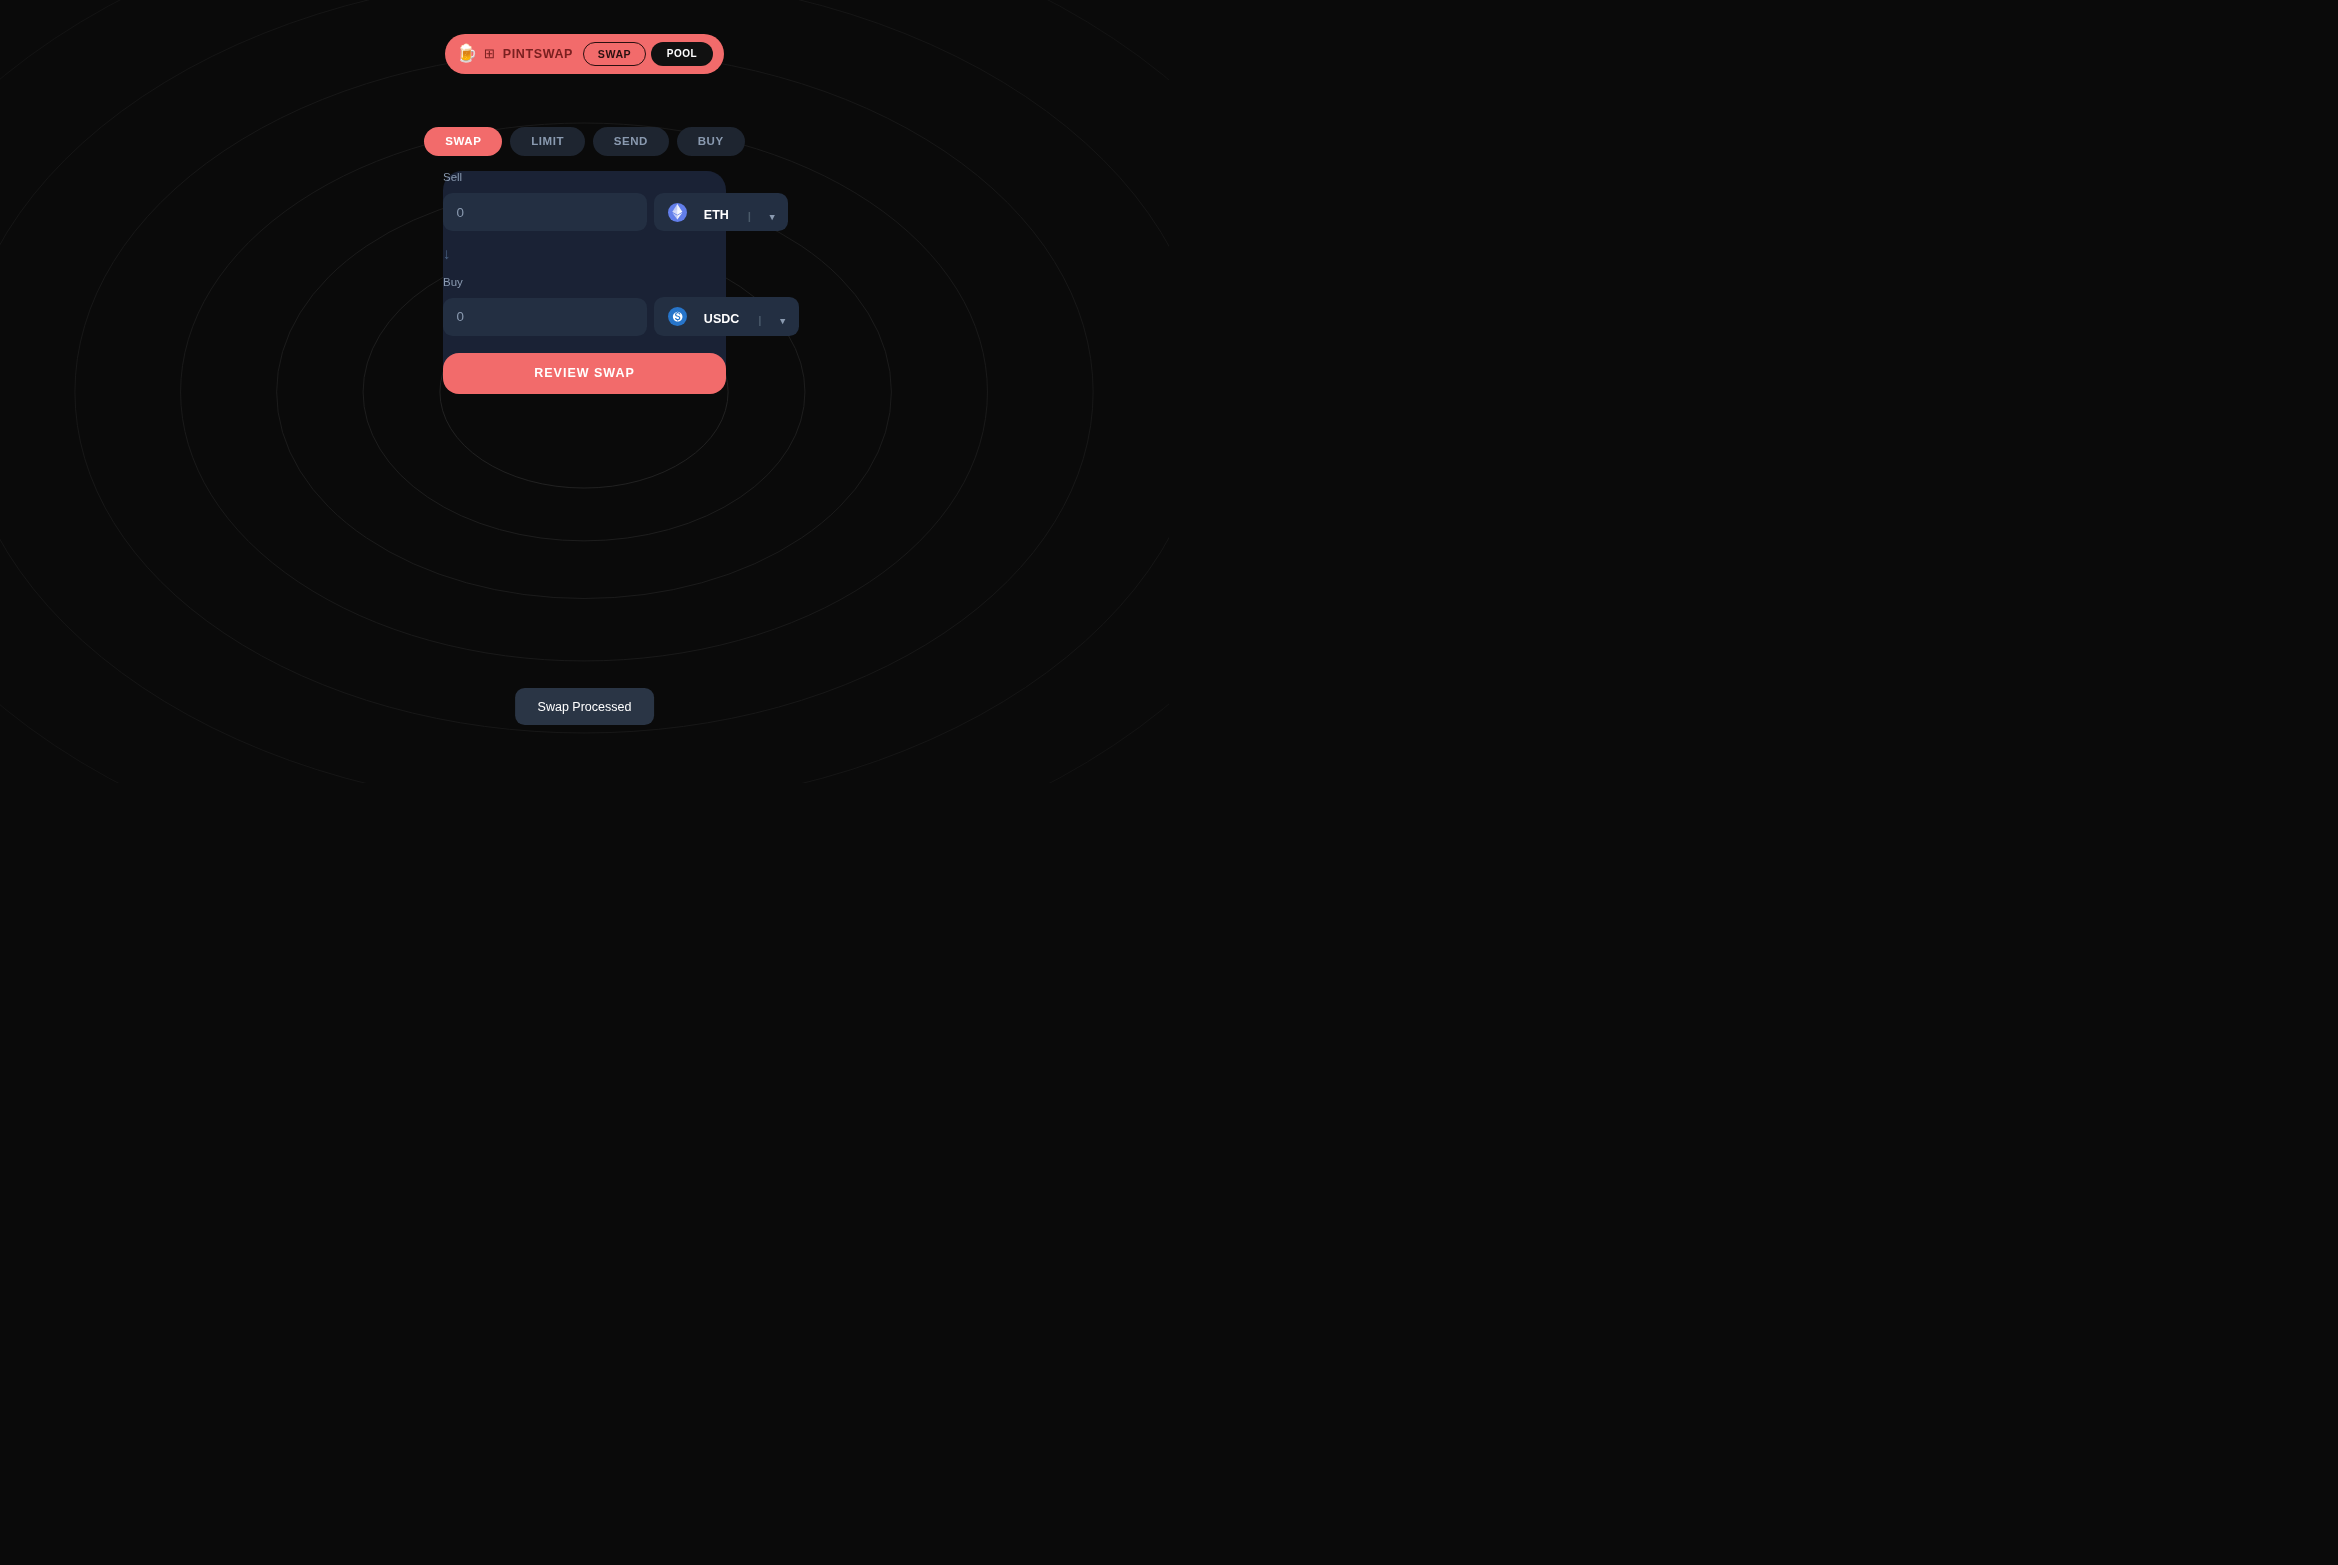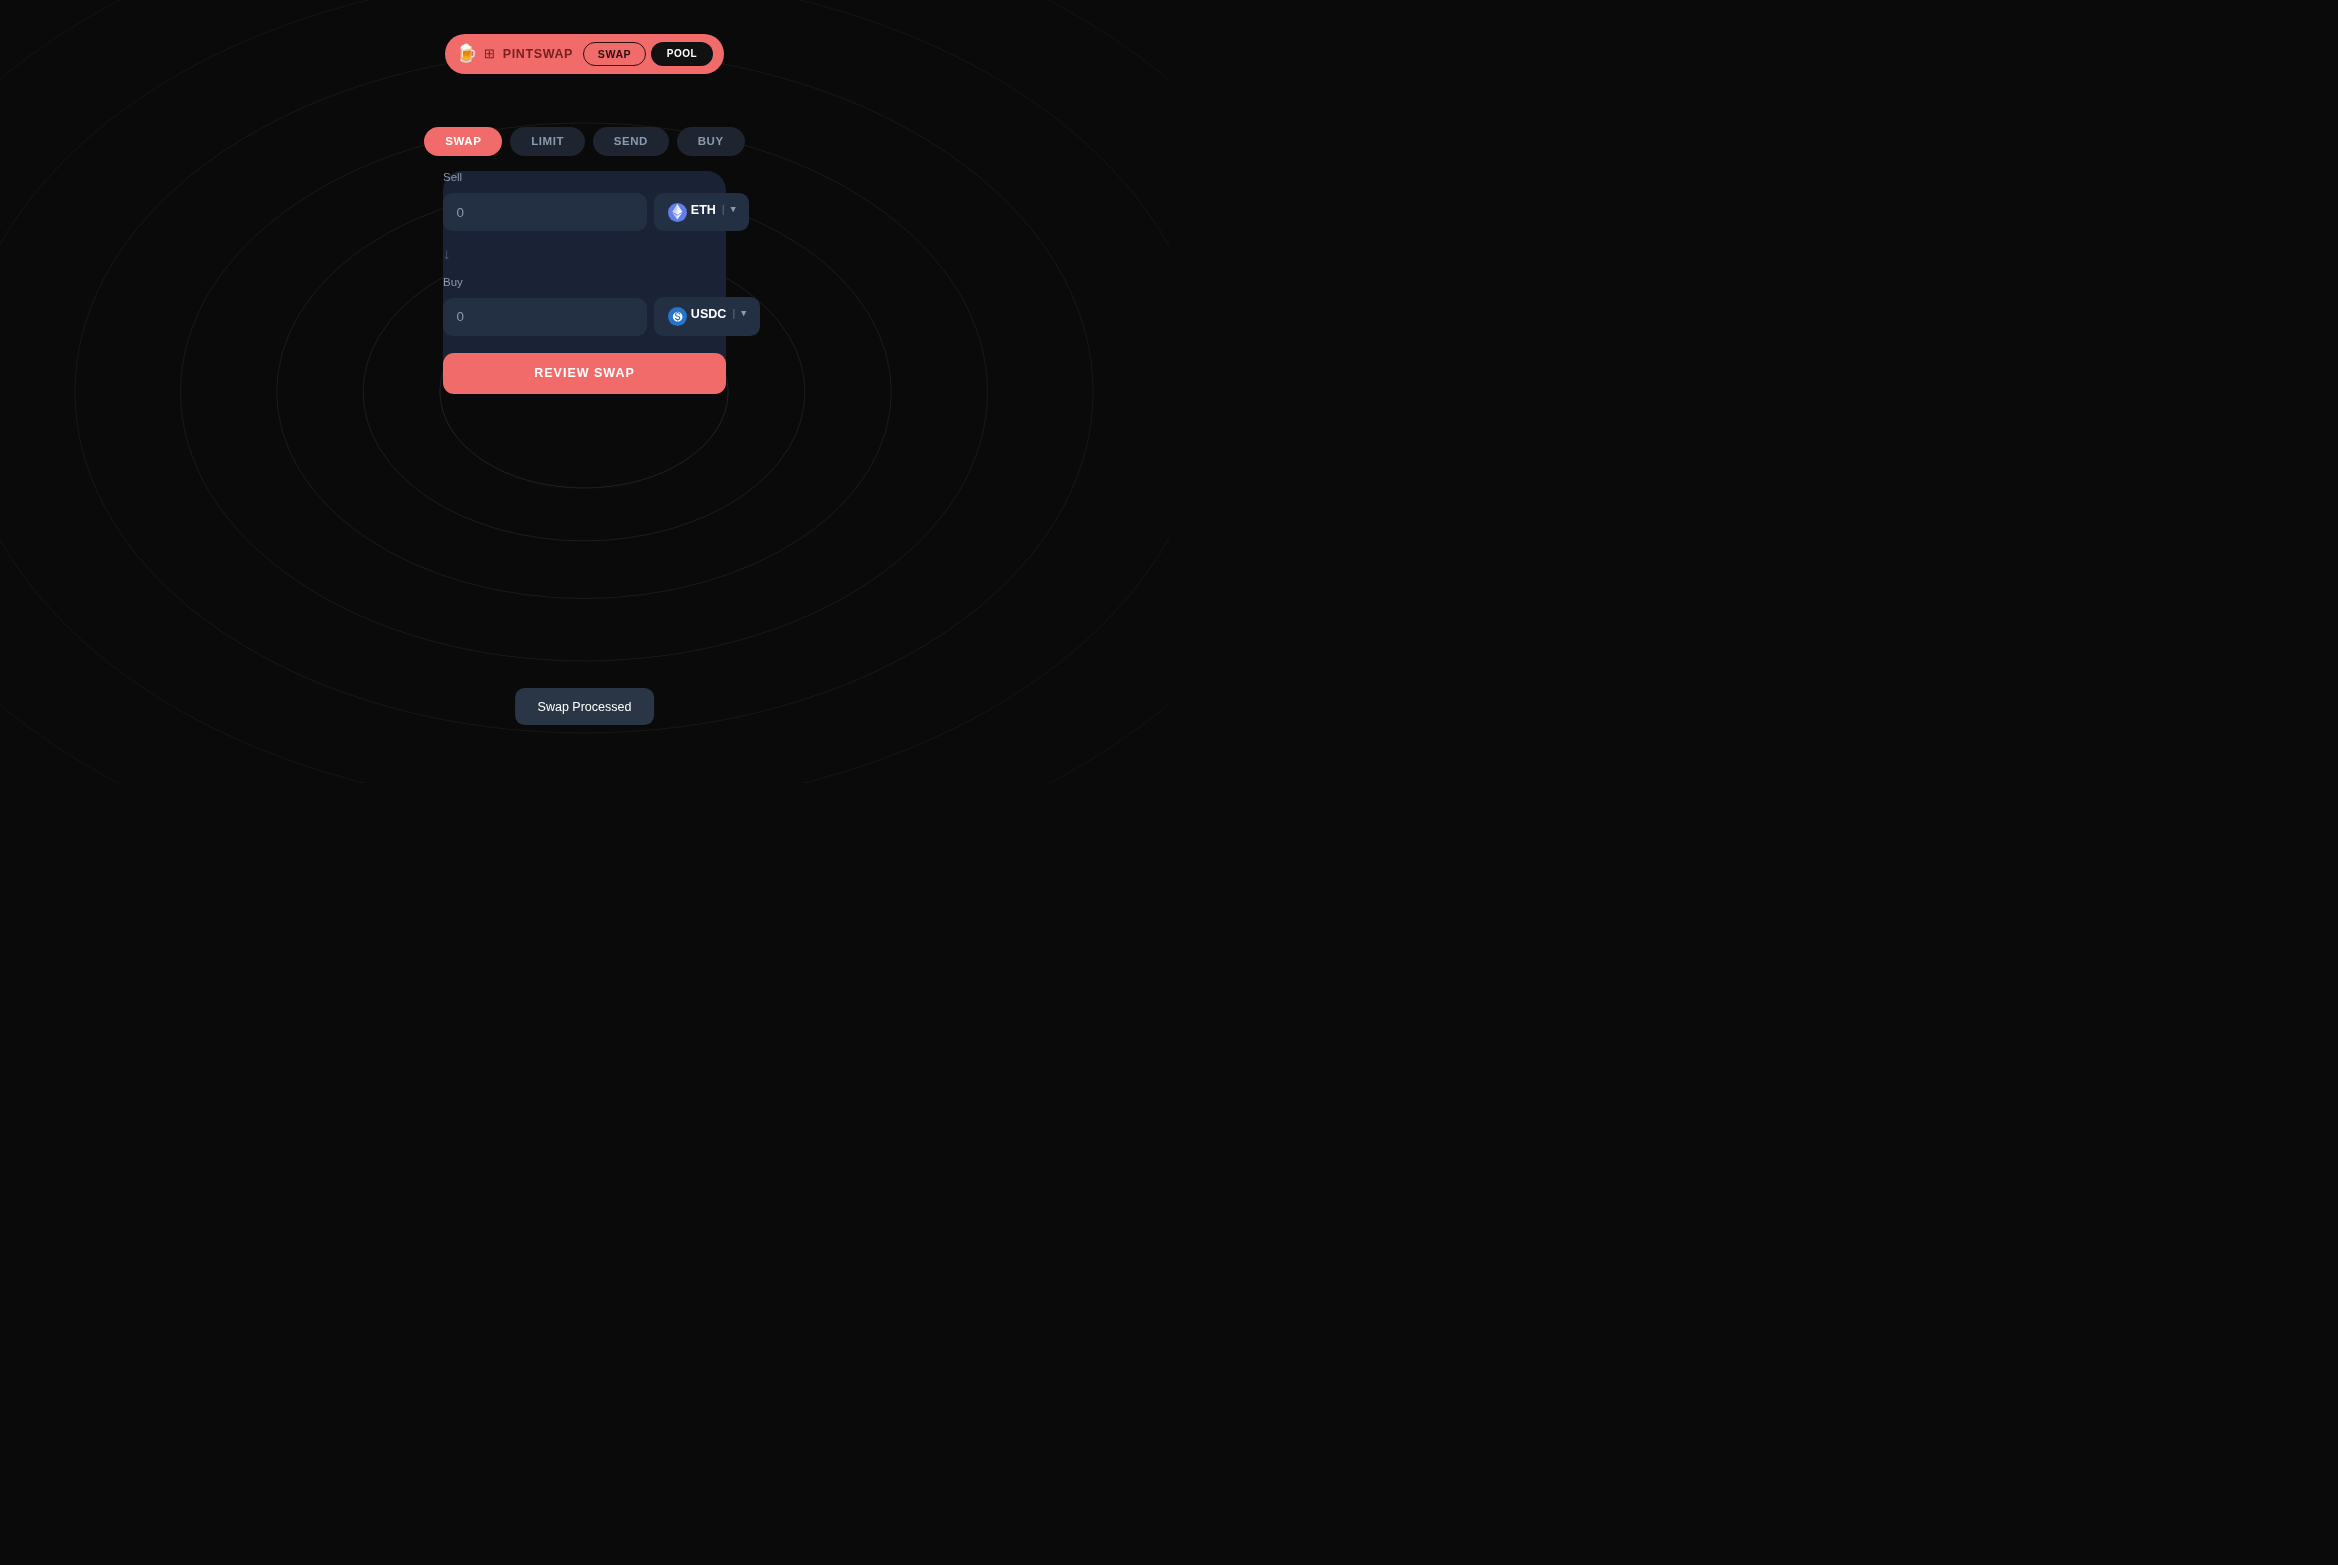--- a/index.html
+++ b/index.html
@@ -167,22 +167,22 @@
       color: #8a9ab0;
       font-size: 13.4px;
       outline: none;
     }
 
     .token-selector {
       background-color: #232f42;
       border-radius: 9.6px;
       padding: 9.6px 13.4px;
       display: flex;
-      align-items: flex-start;
-      gap: 4px;
+      align-items: flex-end;
+      gap: 17px;
       cursor: pointer;
       border: none;
       color: #ffffff;
       font-size: 12.5px;
       font-weight: 600;
       white-space: nowrap;
     }
 
     .token-icon-eth {
       width: 19px;
@@ -229,21 +229,21 @@
     .swap-arrow {
       color: #4a6080;
       font-size: 15.4px;
       cursor: pointer;
     }
 
     .review-swap-btn {
       width: 100%;
       background-color: #f26b6b;
       border: none;
-      border-radius: 11px;
+      border-radius: 16px;
       padding: 13.4px;
       color: #ffffff;
       font-size: 12.5px;
       font-weight: 700;
       cursor: pointer;
       margin-top: 17.3px;
       letter-spacing: 0.08em;
     }
 
     

